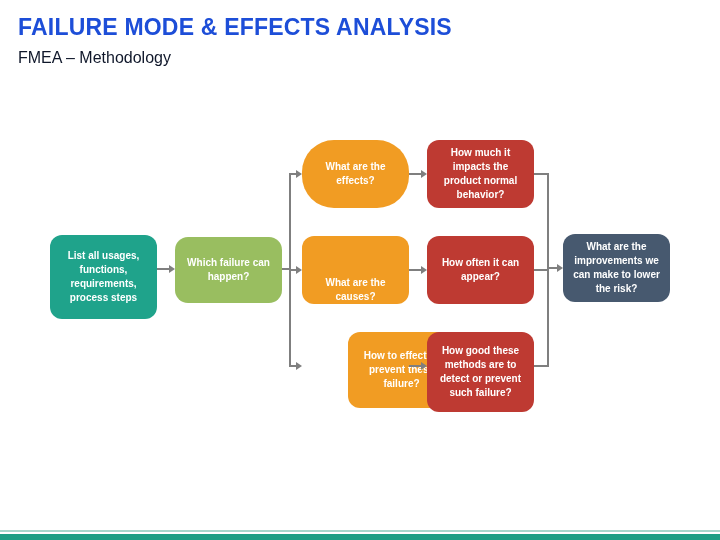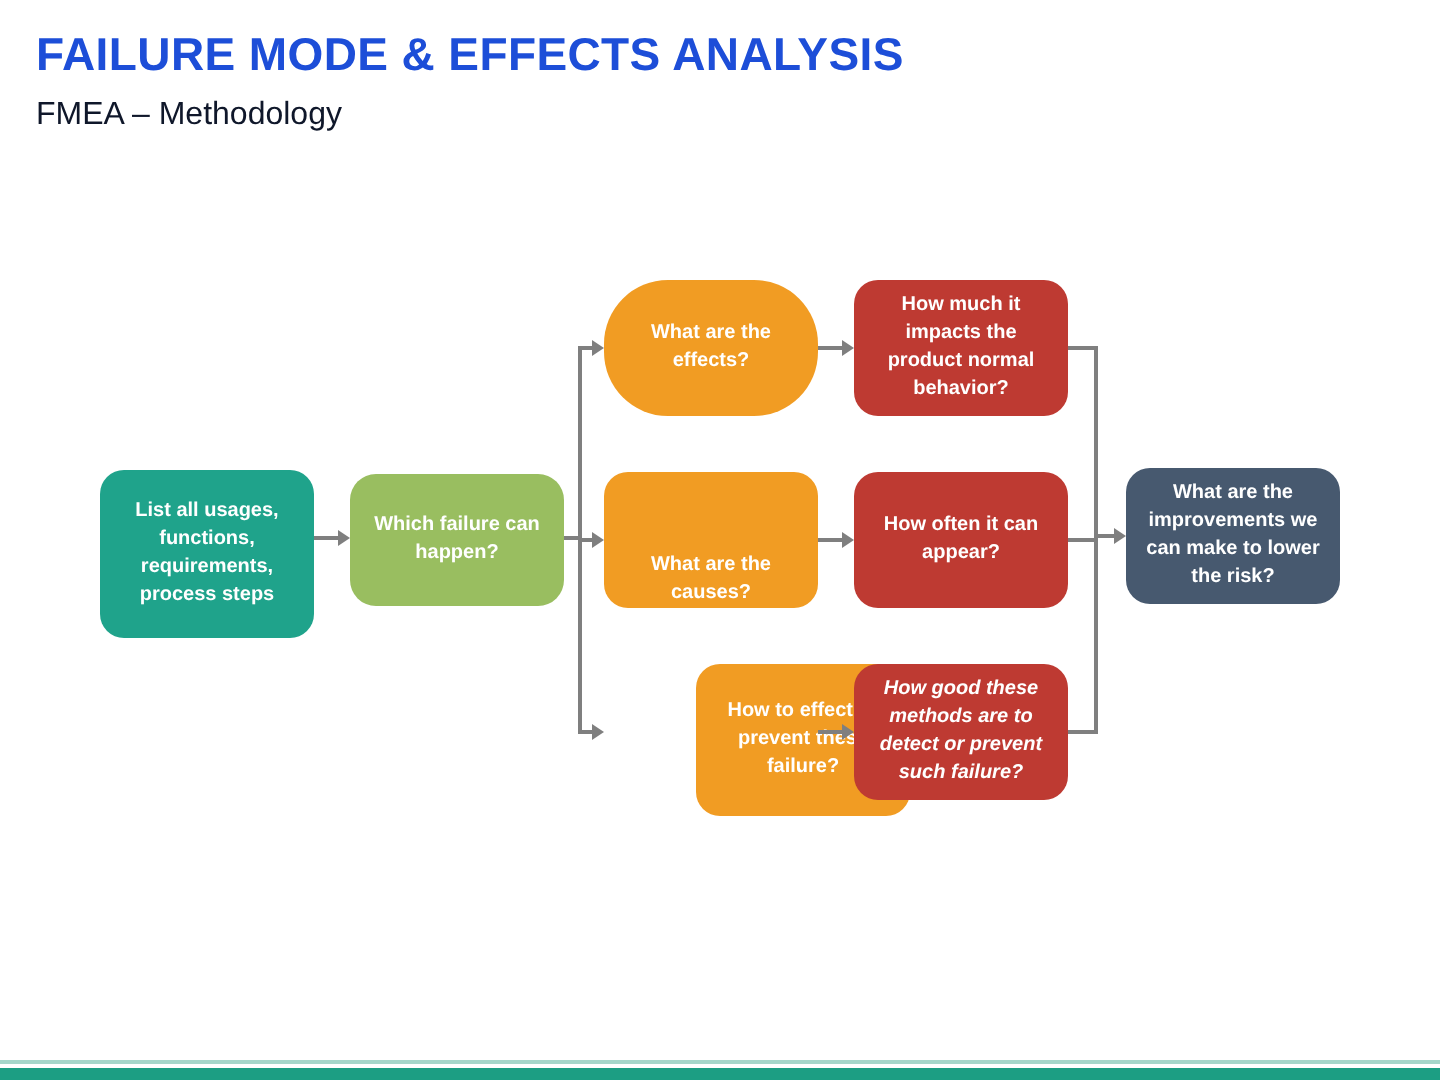--- a/index.html
+++ b/index.html
@@ -71,21 +71,21 @@
   </div>
 
   <div class="node" style="left: 427px; top: 140px; height: 68px; background-color: rgb(190, 58, 50);">
     <span>How much it impacts the product normal behavior?</span>
   </div>
 
   <div class="node" style="left: 427px; top: 236px; height: 68px; background-color: rgb(190, 58, 50);">
     <span>How often it can appear?</span>
   </div>
 
-  <div class="node" style="left: 427px; top: 332px; height: 68px; background-color: rgb(190, 58, 50); font-style: italic;">
+  <div class="node" style="left: 427px; top: 332px; height: 80px; background-color: rgb(190, 58, 50);">
     <span>How good these methods are to detect or prevent such failure?</span>
   </div>
 
   <div class="node" style="left: 563px; top: 234px; height: 68px; background-color: rgb(71, 89, 111);">
     <span>What are the improvements we can make to lower the risk?</span>
   </div>
 
   <div class="hline" style="left:157px;top:268.25px;width:12px"></div>
   <div class="arrow" style="left:169px;top:265px"></div>
 

